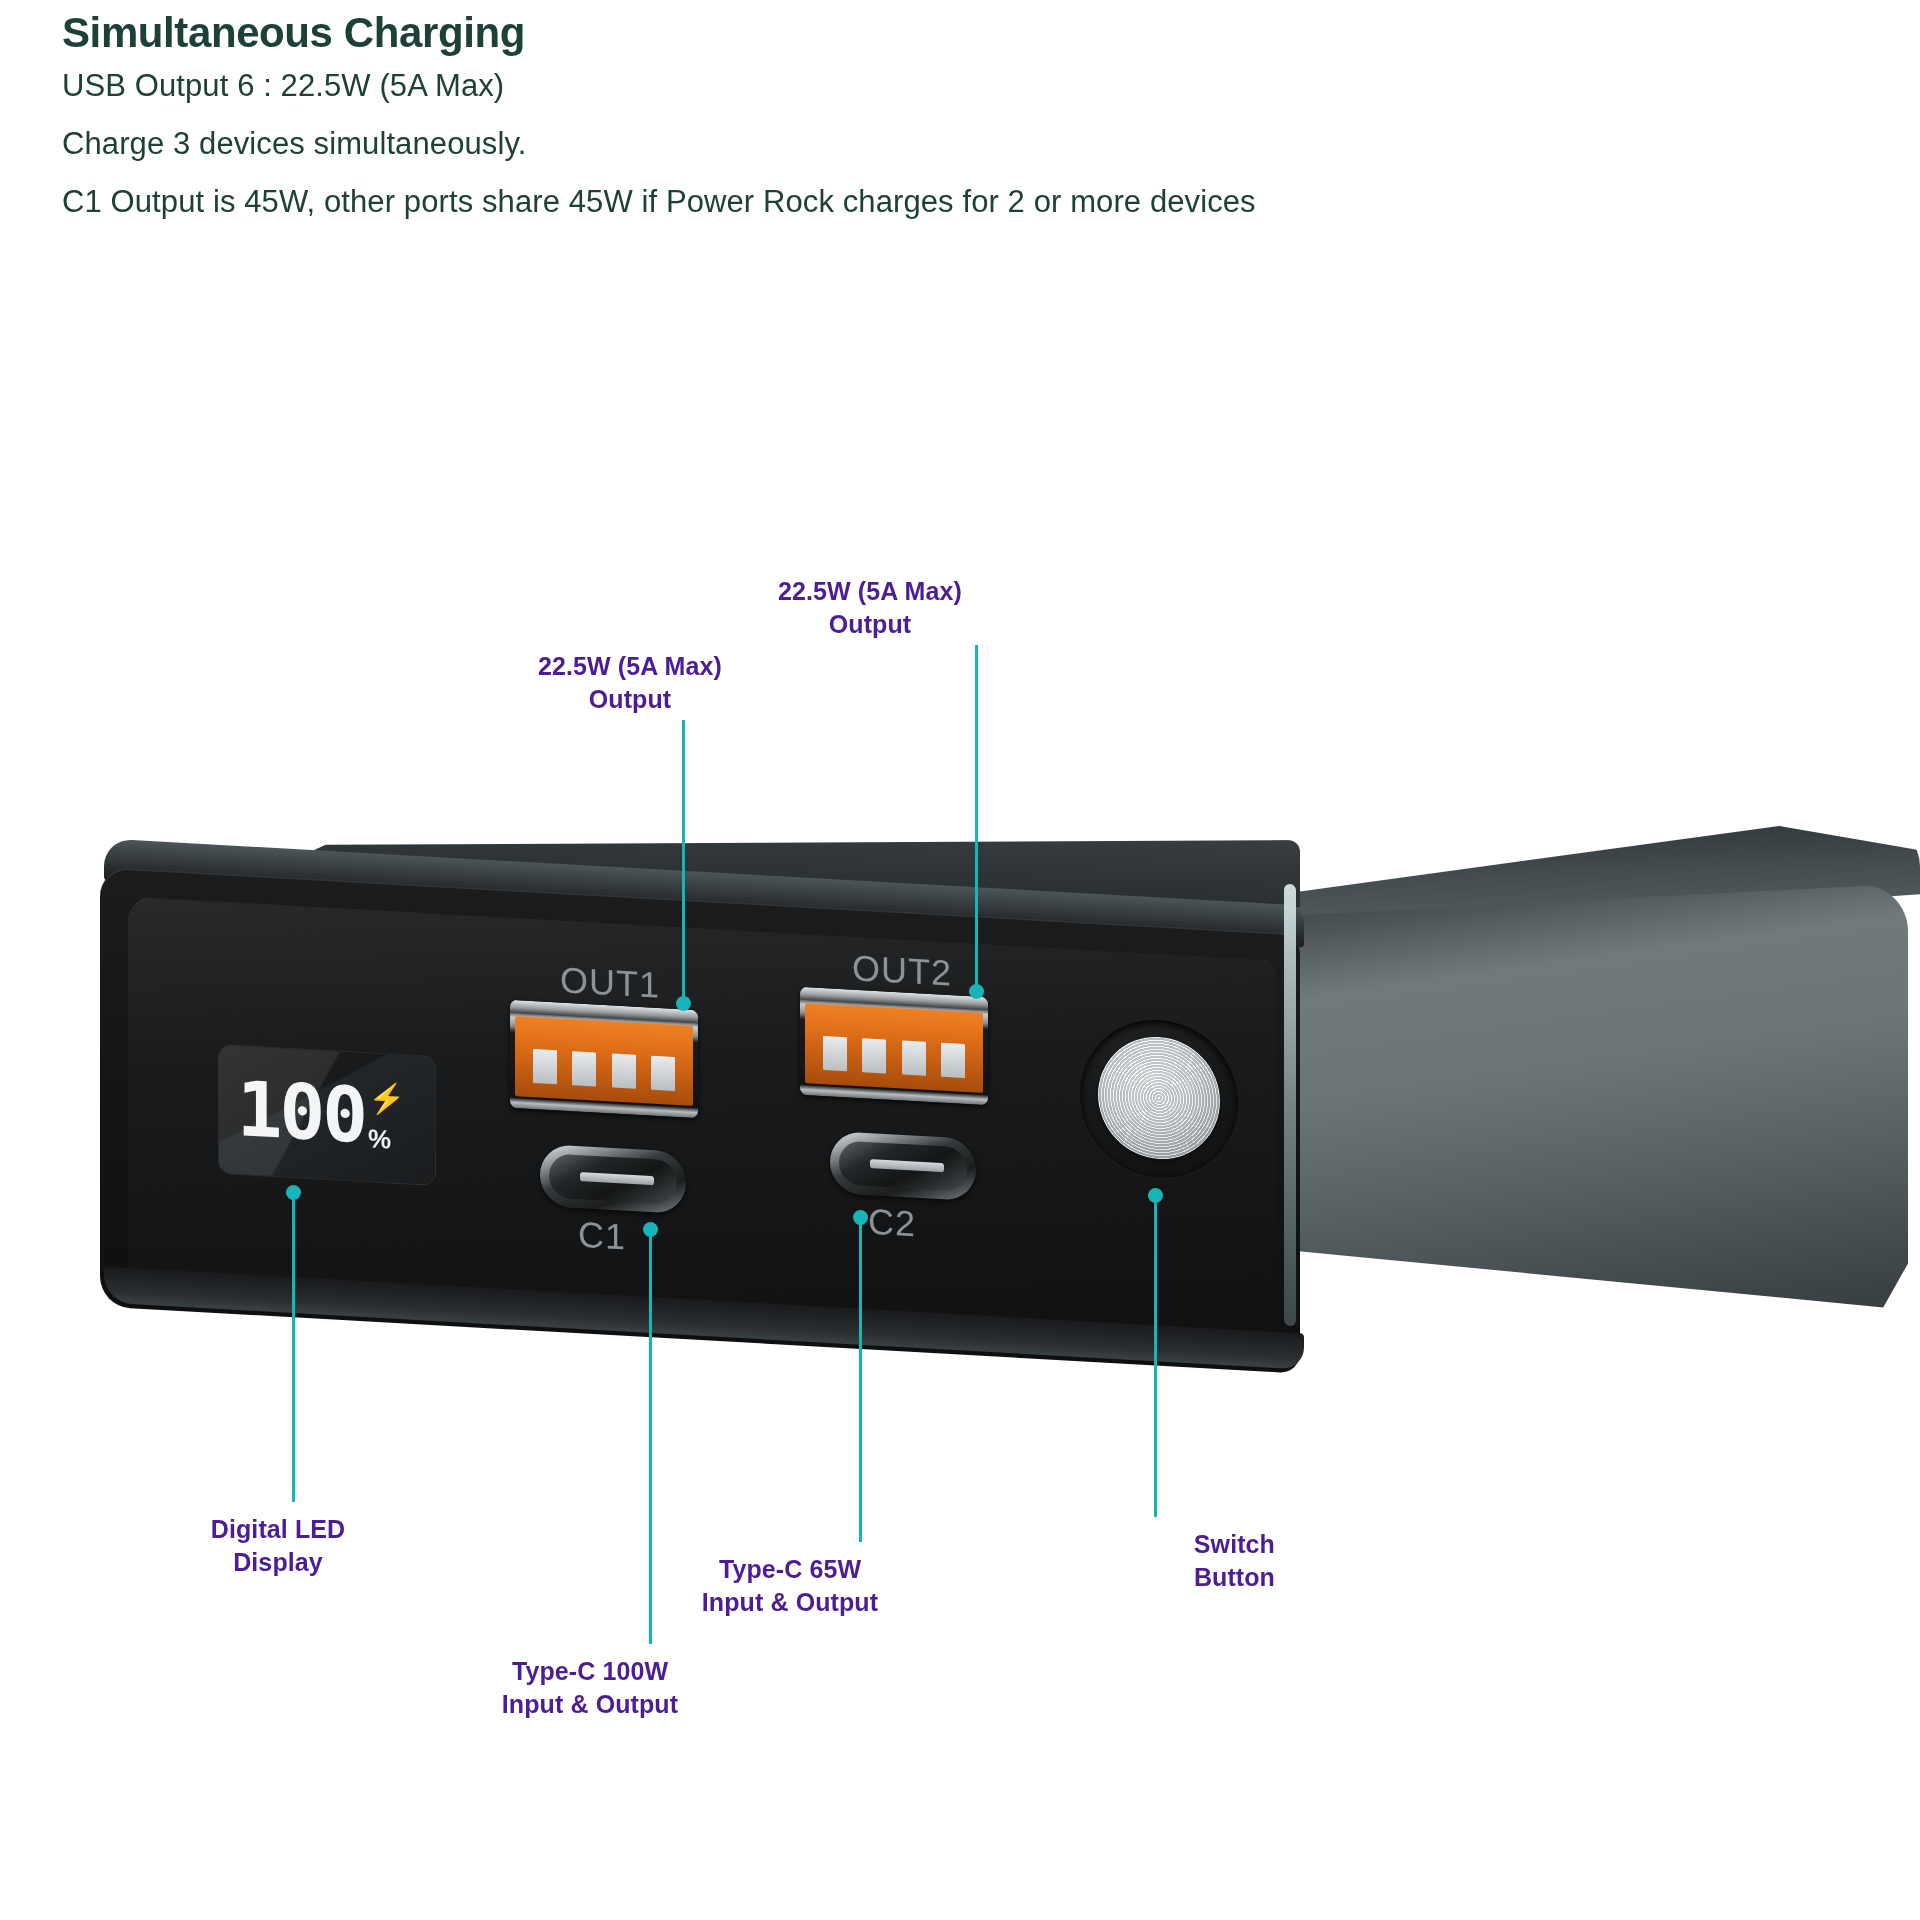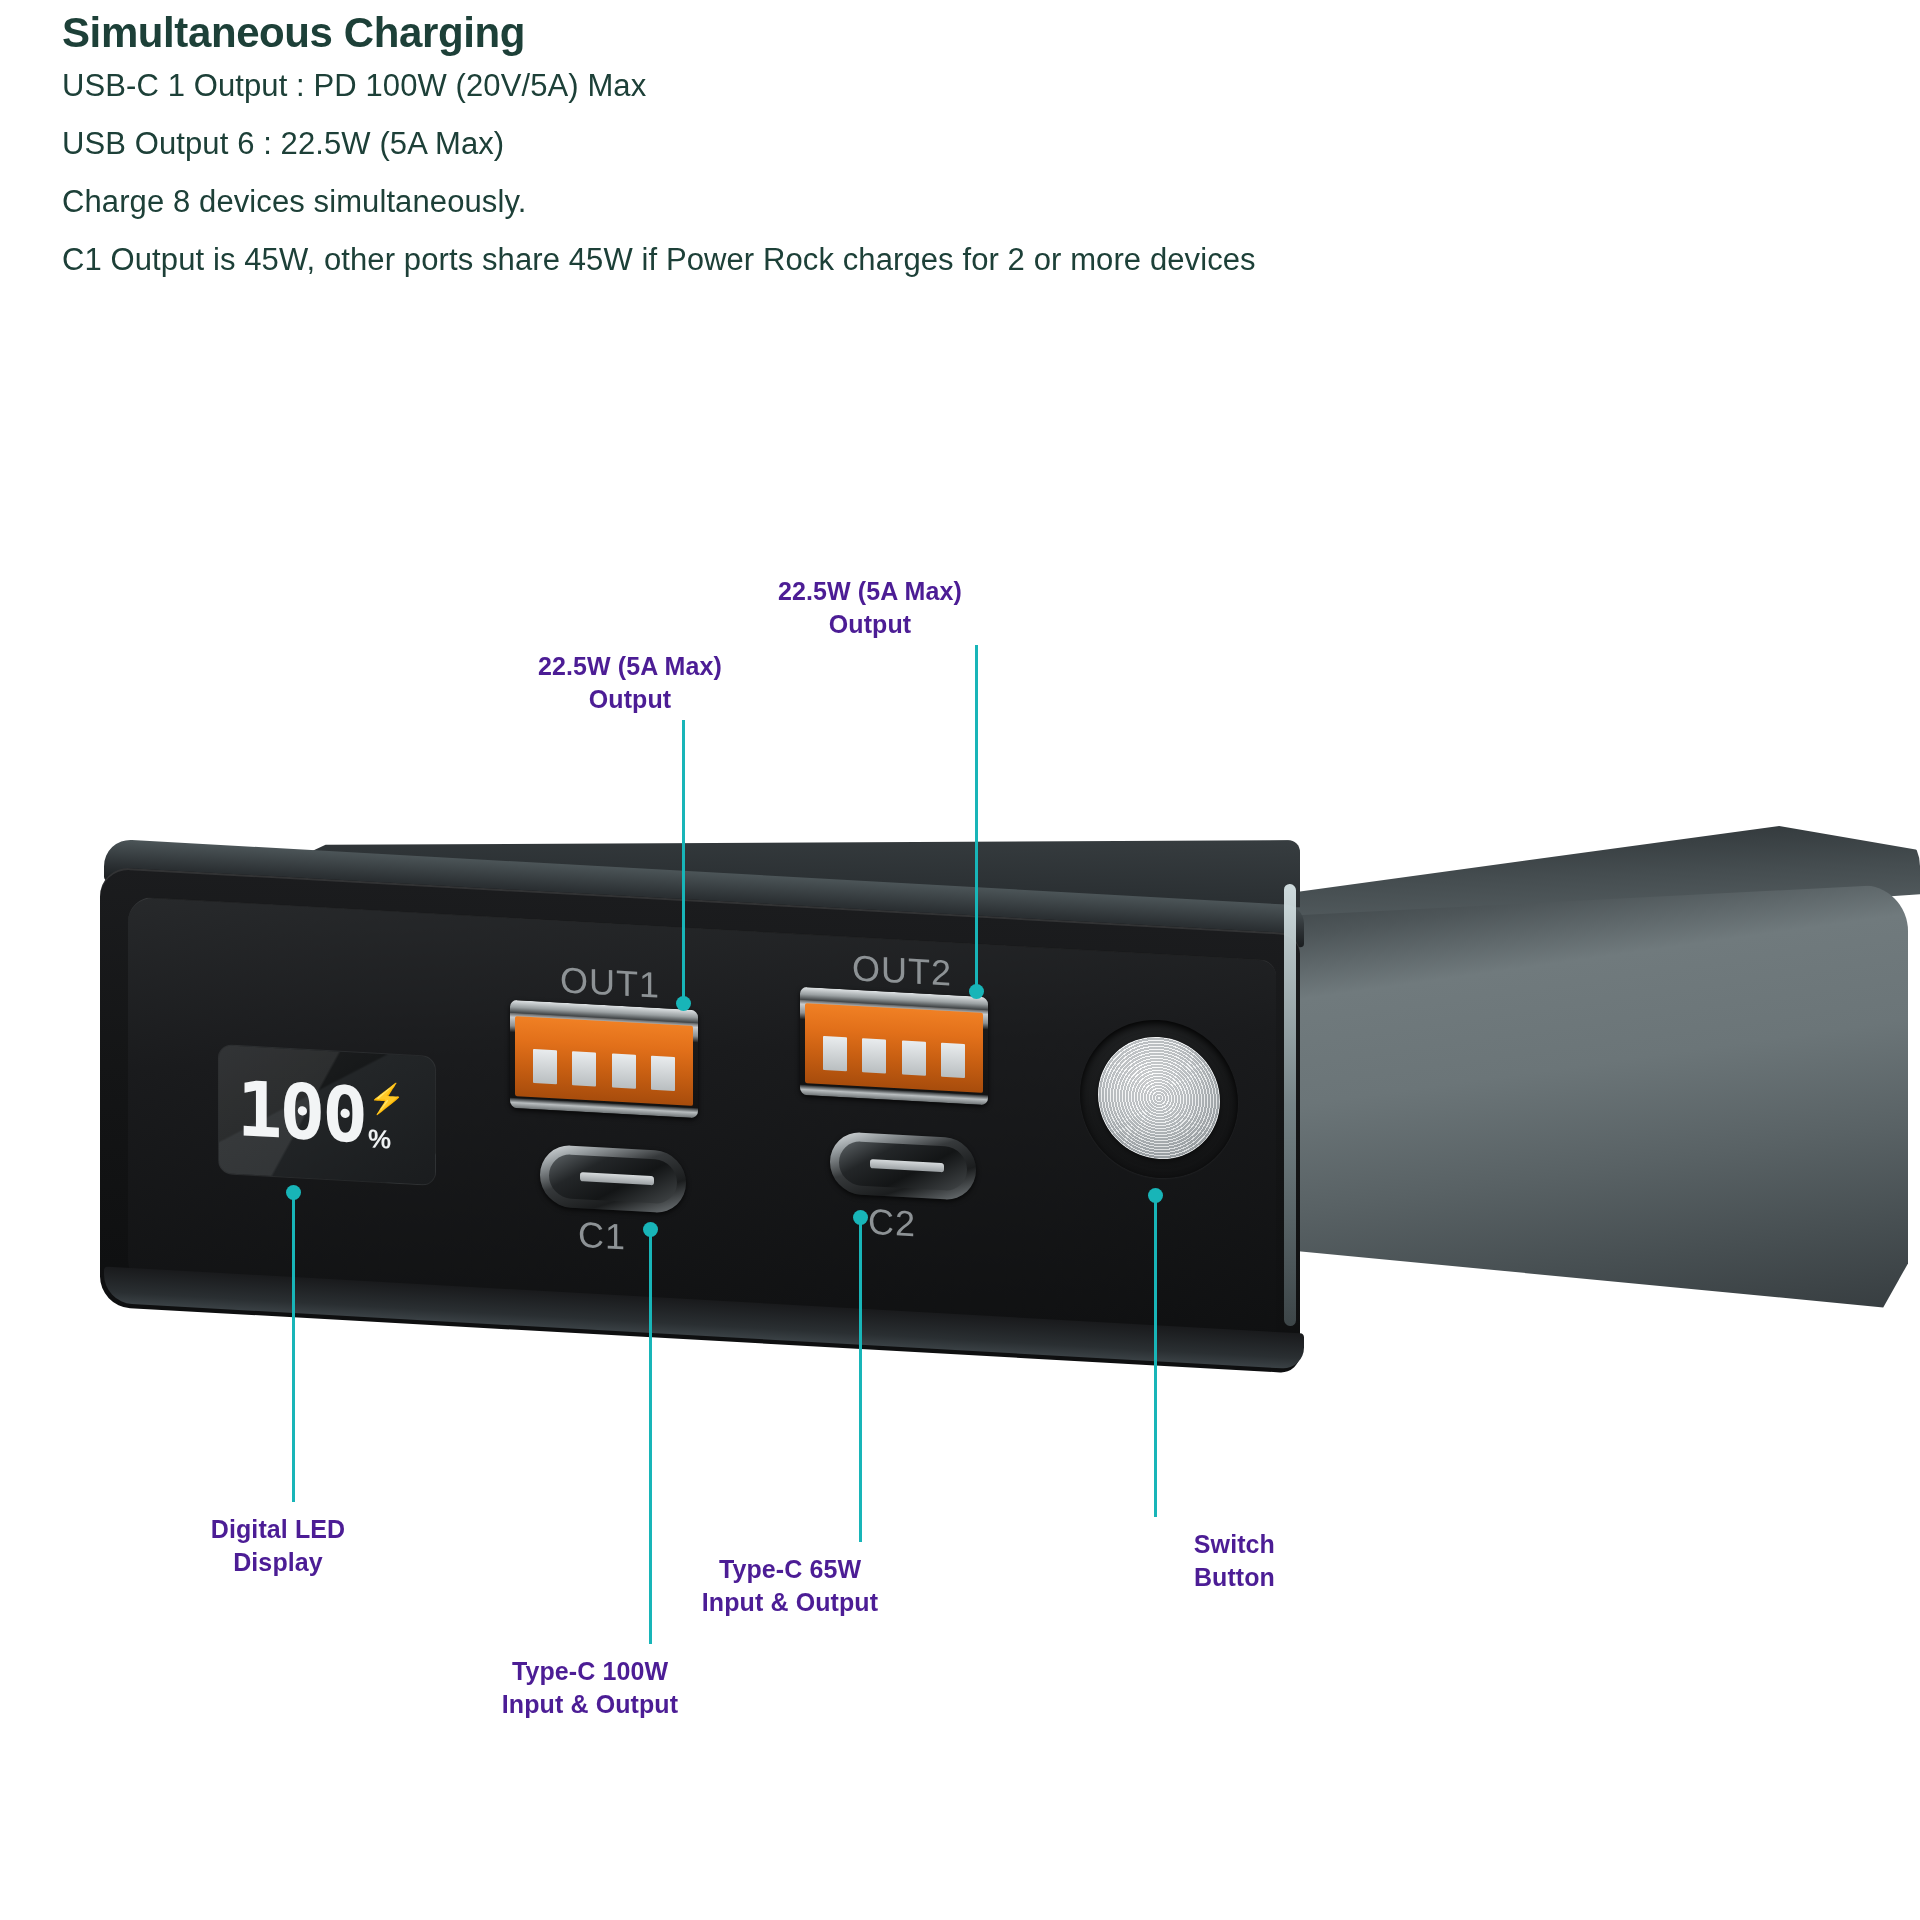--- a/index.html
+++ b/index.html
@@ -222,23 +222,22 @@
         rgba(120,126,130,0.40) 1px, rgba(120,126,130,0.40) 3px),
       radial-gradient(circle at 42% 34%, #ffffff 0%, #e4e7e9 38%, #b6bbbe 68%, #8c9295 100%);
     box-shadow: 0 2px 6px rgba(0,0,0,0.55);
   }
 </style>
 </head>
 <body>
 
 <div class="spec-block">
   <div class="spec-title">Simultaneous Charging</div>
-  <div class="spec-line">USB-C 1 Output : PD 100W (20V/5A) Max</div>
   <div class="spec-line">USB Output 6 : 22.5W (5A Max)</div>
-  <div class="spec-line">Charge 8 devices simultaneously.</div>
+  <div class="spec-line">Charge 3 devices simultaneously.</div>
   <div class="spec-line">C1 Output is 45W, other ports share 45W if Power Rock charges for 2 or more devices</div>
 </div>
 
 <div class="device">
 
   <div class="side-top"></div>
   <div class="side-body"></div>
   <div class="top-face"></div>
   <div class="top-bevel"></div>
   <div class="front-face"></div>

